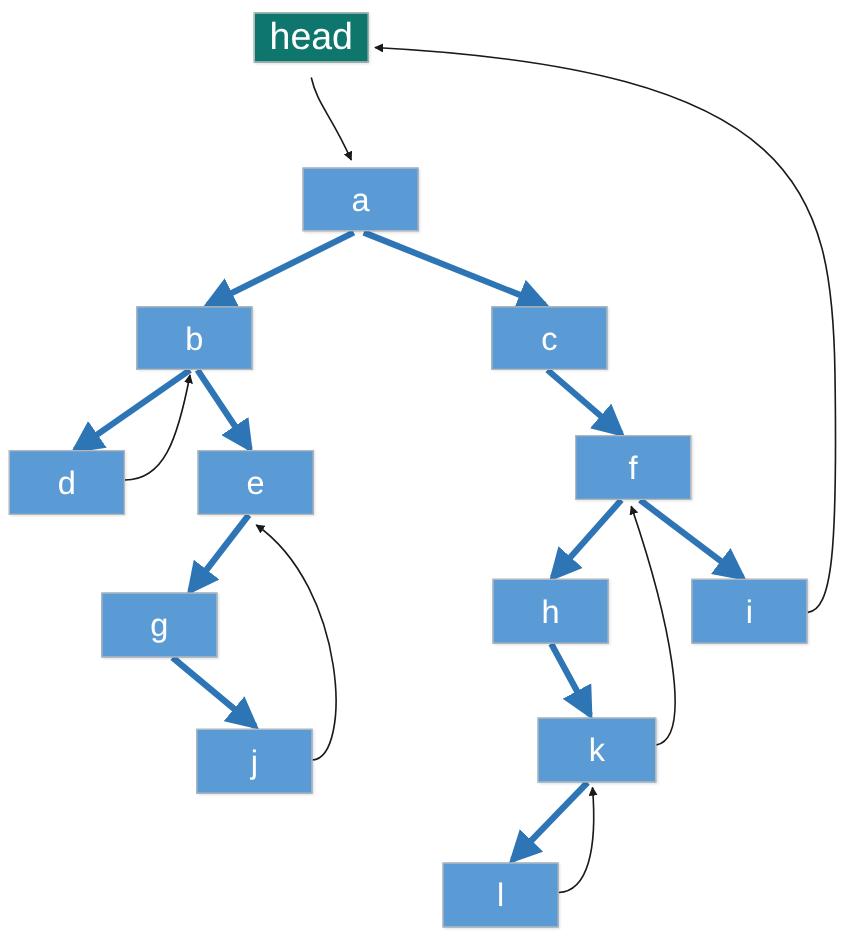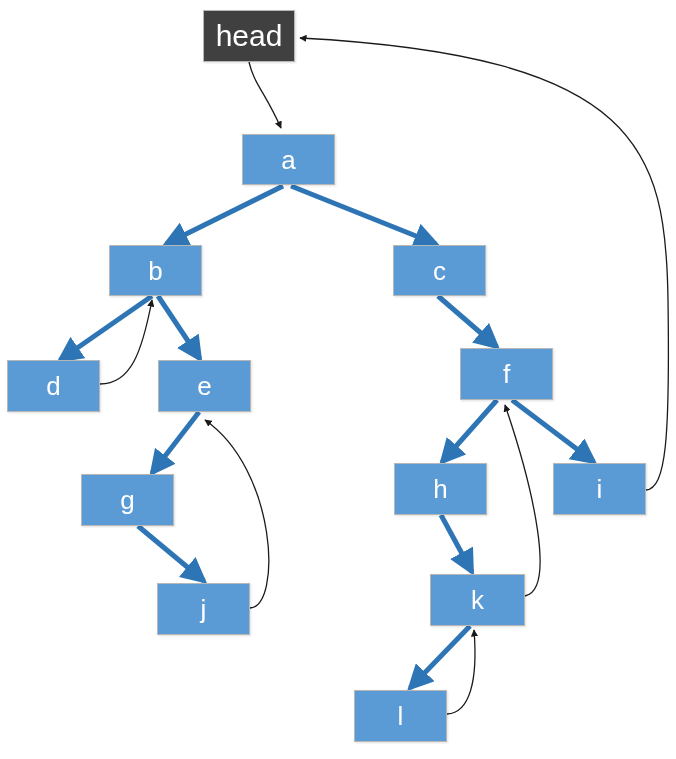--- a/index.html
+++ b/index.html
@@ -79,21 +79,21 @@
         <path d="M 138,526 L 204,581" fill="none" stroke="#2E75B6" stroke-width="5" marker-end="url(#arrow-blue)"></path>
         <path d="M 441,515 L 472,572" fill="none" stroke="#2E75B6" stroke-width="5" marker-end="url(#arrow-blue)"></path>
         <path d="M 525,596 C 556,590 534,490 505,405" fill="none" stroke="#1a1a1a" stroke-width="1.3" marker-end="url(#arrow-dark)"></path>
         <path d="M 470,626 L 410,688" fill="none" stroke="#2E75B6" stroke-width="5" marker-end="url(#arrow-blue)"></path>
         <path d="M 447,714 C 470,713 478,680 474,630" fill="none" stroke="#1a1a1a" stroke-width="1.3" marker-end="url(#arrow-dark)"></path>
         <path d="M 646,490 C 666,488 670,440 668,300 C 666,150 640,56 300,38" fill="none" stroke="#1a1a1a" stroke-width="1.3" marker-end="url(#arrow-dark)"></path>
       </g>
   </svg>
 
   <div id="nodes-group">
-      <div class="node" style="left: 203px; top: 10px; width: 92px; height: 52px; background: #404040; border-color: rgb(183, 183, 183);">
+      <div class="node" style="left: 203px; top: 10px; width: 92px; height: 40px; background: #0f766e; border-color: rgb(183, 183, 183);">
         <span class="node-label" style="font-size: 30px; color: rgb(255, 255, 255);">head</span>
       </div>
       <div class="node" style="left: 242px; top: 134px; width: 93px; height: 51px; background: rgb(91, 155, 213); border-color: rgb(183, 183, 183);">
         <span class="node-label" style="font-size: 26px; color: rgb(255, 255, 255);">a</span>
       </div>
       <div class="node" style="left: 109px; top: 245px; width: 93px; height: 51px; background: rgb(91, 155, 213); border-color: rgb(183, 183, 183);">
         <span class="node-label" style="font-size: 26px; color: rgb(255, 255, 255);">b</span>
       </div>
       <div class="node" style="left: 393px; top: 245px; width: 93px; height: 51px; background: rgb(91, 155, 213); border-color: rgb(183, 183, 183);">
         <span class="node-label" style="font-size: 26px; color: rgb(255, 255, 255);">c</span>

